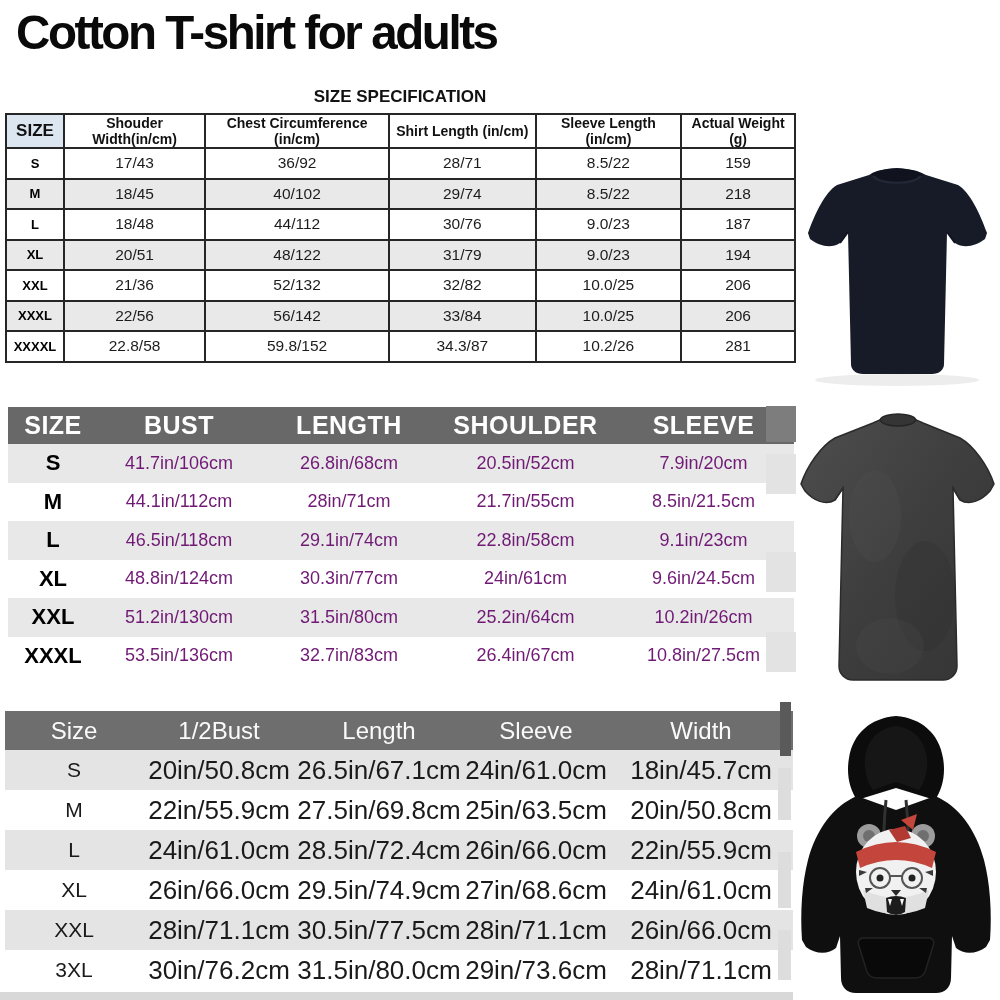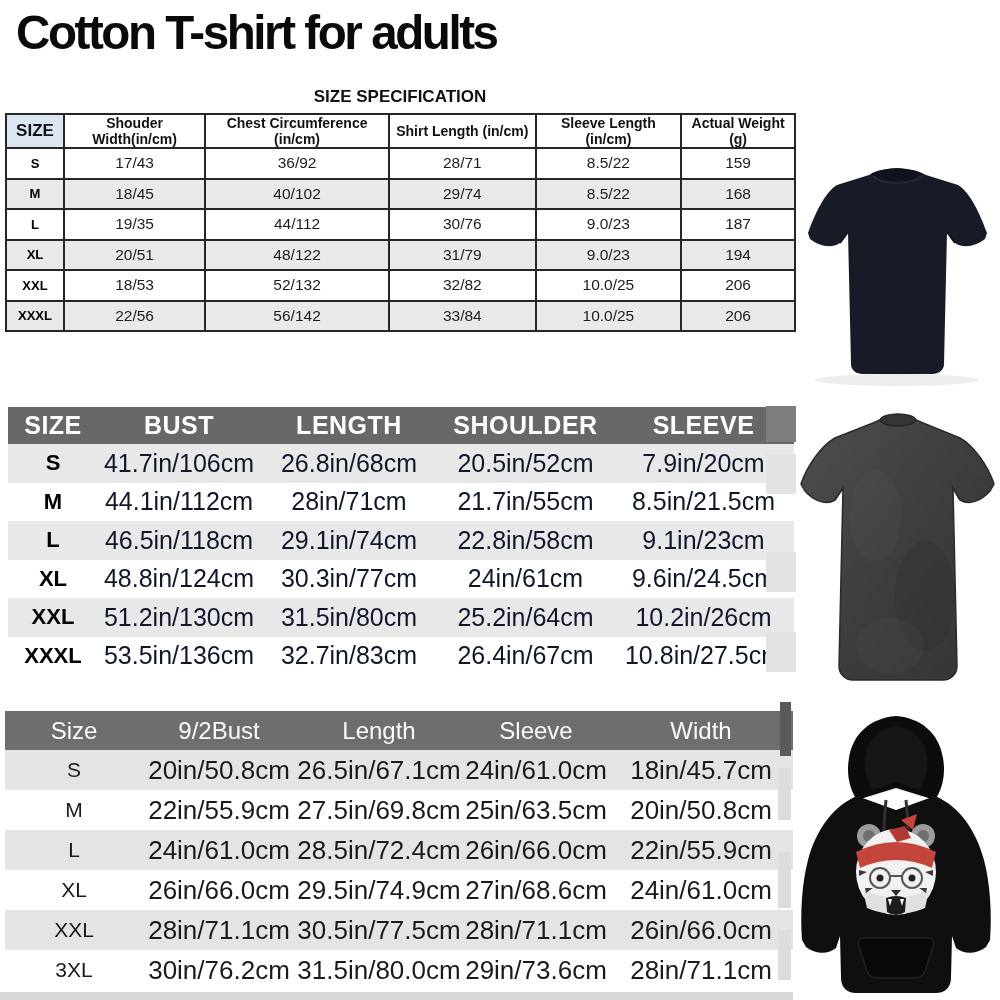--- a/index.html
+++ b/index.html
@@ -35,21 +35,21 @@
   
   #table2 {
     position:absolute; left:8px; top:407px; width:786px;
     border-collapse:collapse; table-layout:fixed;
   }
   #table2 th, #table2 td { padding:0; text-align:center; }
   #table2 thead th {
     background:#686868; color:#ffffff; font-size:25px; font-weight:bold;
     height:37px; letter-spacing:0.5px;
   }
-  #table2 tbody td { font-size:25px; height:38.5px; color:#0f172a; }
+  #table2 tbody td { font-size:18px; height:38.5px; color:#701a75; }
   #table2 tbody td.c0 { font-weight:bold; font-size:22px; color:#000; }
   #table2 tbody tr:nth-child(odd) td { background:#e8e8e8; }
   #table2 .c0{width:90px} #table2 .c1{width:162px} #table2 .c2{width:178px}
   #table2 .c3{width:175px} #table2 .c4{width:181px}
 
   
   #table3 {
     position:absolute; left:5px; top:711px; width:788px;
     border-collapse:collapse; table-layout:fixed;
   }
@@ -100,54 +100,62 @@
         <td class="c3">28/71</td>
         <td class="c4">8.5/22</td>
         <td class="c5">159</td>
       </tr>
       <tr>
         <td class="c0">M</td>
         <td class="c1">18/45</td>
         <td class="c2">40/102</td>
         <td class="c3">29/74</td>
         <td class="c4">8.5/22</td>
-        <td class="c5">168</td>
+        <td class="c5">218</td>
       </tr>
       <tr>
         <td class="c0">L</td>
-        <td class="c1">19/35</td>
+        <td class="c1">18/48</td>
         <td class="c2">44/112</td>
         <td class="c3">30/76</td>
         <td class="c4">9.0/23</td>
         <td class="c5">187</td>
       </tr>
       <tr>
         <td class="c0">XL</td>
         <td class="c1">20/51</td>
         <td class="c2">48/122</td>
         <td class="c3">31/79</td>
         <td class="c4">9.0/23</td>
         <td class="c5">194</td>
       </tr>
       <tr>
         <td class="c0">XXL</td>
-        <td class="c1">18/53</td>
+        <td class="c1">21/36</td>
         <td class="c2">52/132</td>
         <td class="c3">32/82</td>
         <td class="c4">10.0/25</td>
         <td class="c5">206</td>
       </tr>
       <tr>
         <td class="c0">XXXL</td>
         <td class="c1">22/56</td>
         <td class="c2">56/142</td>
         <td class="c3">33/84</td>
         <td class="c4">10.0/25</td>
         <td class="c5">206</td>
       </tr>
+      <tr>
+        <td class="c0">XXXXL</td>
+        <td class="c1">22.8/58</td>
+        <td class="c2">59.8/152</td>
+        <td class="c3">34.3/87</td>
+        <td class="c4">10.2/26</td>
+        <td class="c5">281</td>
+      </tr>
     </tbody>
   </table>
 <table id="table2">
     <thead>
       <tr>
         <th class="c0">SIZE</th>
         <th class="c1">BUST</th>
         <th class="c2">LENGTH</th>
         <th class="c3">SHOULDER</th>
         <th class="c4">SLEEVE</th>
@@ -195,21 +203,21 @@
         <td class="c2">32.7in/83cm</td>
         <td class="c3">26.4in/67cm</td>
         <td class="c4">10.8in/27.5cm</td>
       </tr>
     </tbody>
   </table>
 <table id="table3">
     <thead>
       <tr>
         <th class="c0">Size</th>
-        <th class="c1">9/2Bust</th>
+        <th class="c1">1/2Bust</th>
         <th class="c2">Length</th>
         <th class="c3">Sleeve</th>
         <th class="c4">Width</th>
       </tr>
     </thead>
     <tbody>
       <tr>
         <td class="c0">S</td>
         <td class="c1">20in/50.8cm</td>
         <td class="c2">26.5in/67.1cm</td>

